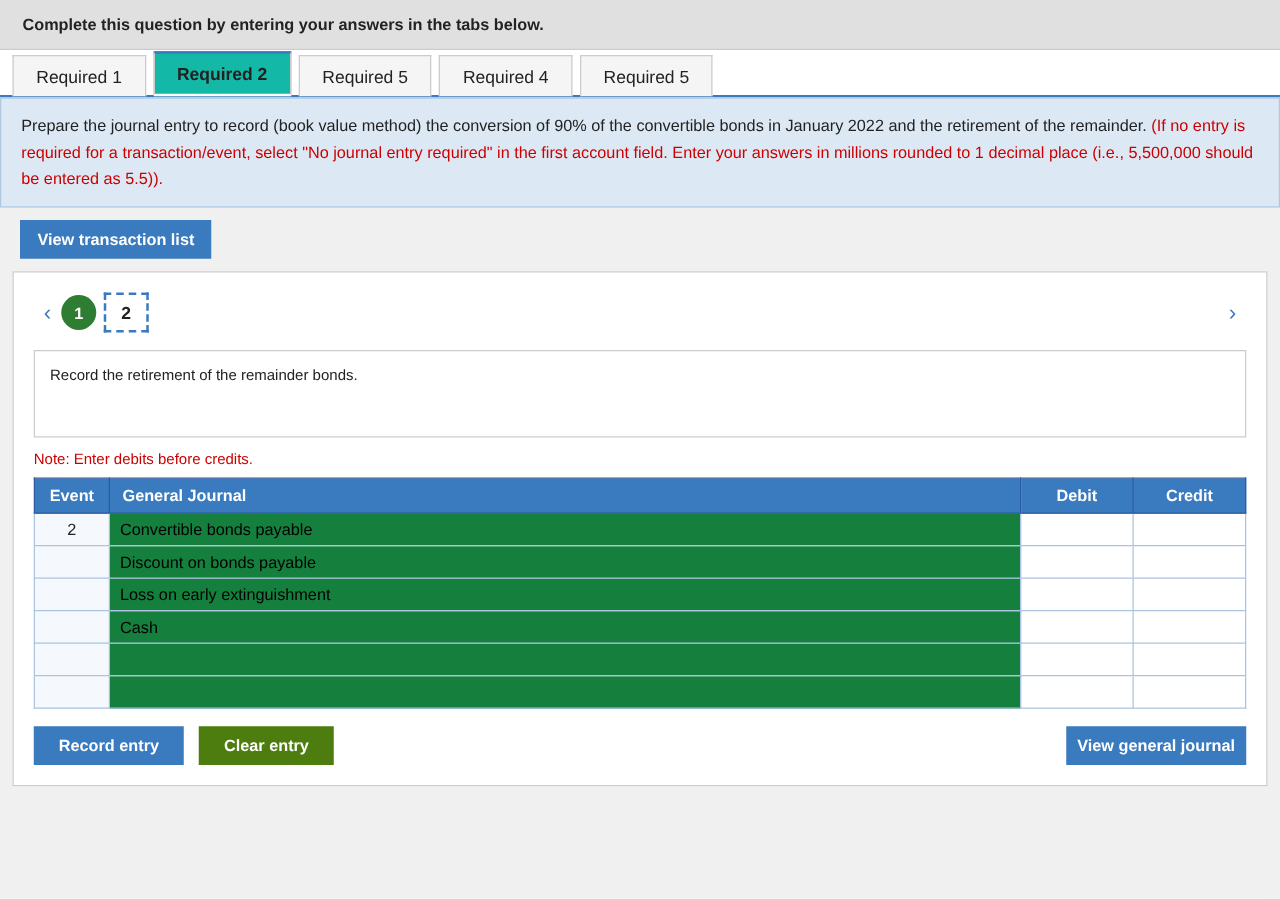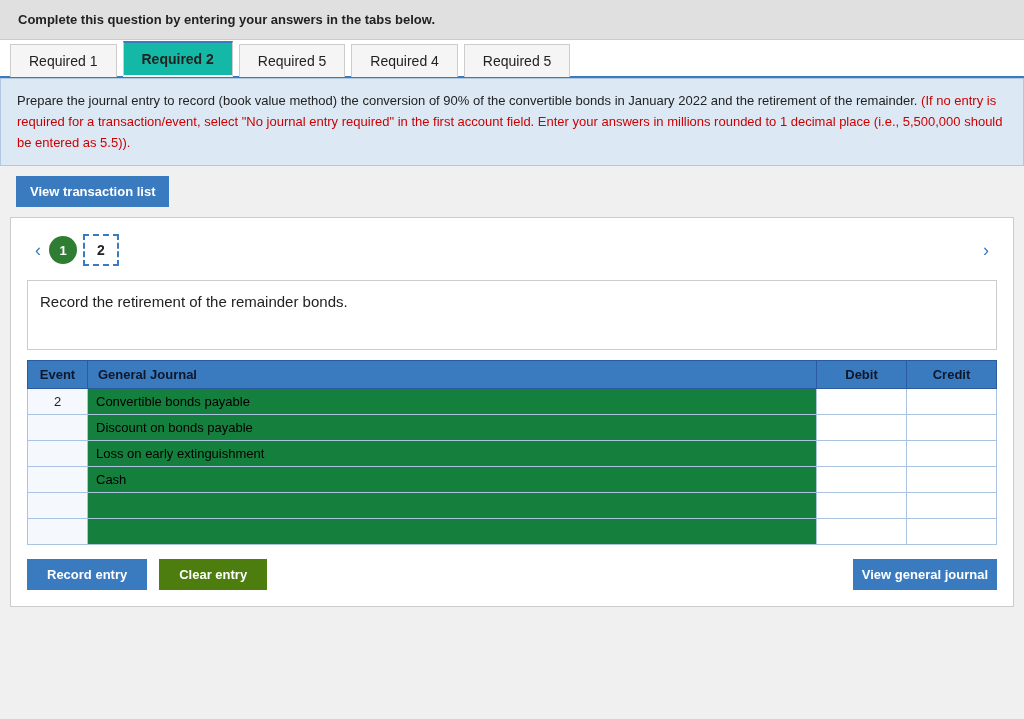--- a/index.html
+++ b/index.html
@@ -119,38 +119,38 @@
 
     .nav-right {
       margin-left: auto;
     }
 
     .description-box {
       border: 1px solid #ccc;
       padding: 12px;
       margin-bottom: 10px;
       min-height: 70px;
-      font-size: 15px;
+      font-size: 12px;
     }
 
     .note-text {
       color: #cc0000;
       font-size: 12px;
       margin-bottom: 8px;
     }
 
     .journal-table {
       width: 100%;
       border-collapse: collapse;
       margin-bottom: 14px;
     }
 
     .journal-table th {
       background: #3a7abf;
-      color: #0f172a;
+      color: #ffffff;
       padding: 6px 10px;
       text-align: center;
       font-size: 13px;
       border: 1px solid #2a5a9f;
     }
 
     .journal-table th.left {
       text-align: left;
     }
 
@@ -257,20 +257,23 @@
     <div class="page-box">
       <span>2</span>
     </div>
     <span class="nav-arrow nav-right">›</span>
   </div>
 
   <div class="description-box">
     <span>Record the retirement of the remainder bonds.</span>
   </div>
 
+  <div class="note-text">
+    <span>Note: Enter debits before credits.</span>
+  </div>
 
   <table class="journal-table">
     <thead>
       <tr>
         <th><span>Event</span></th>
         <th class="left"><span>General Journal</span></th>
         <th><span>Debit</span></th>
         <th><span>Credit</span></th>
       </tr>
     </thead>

